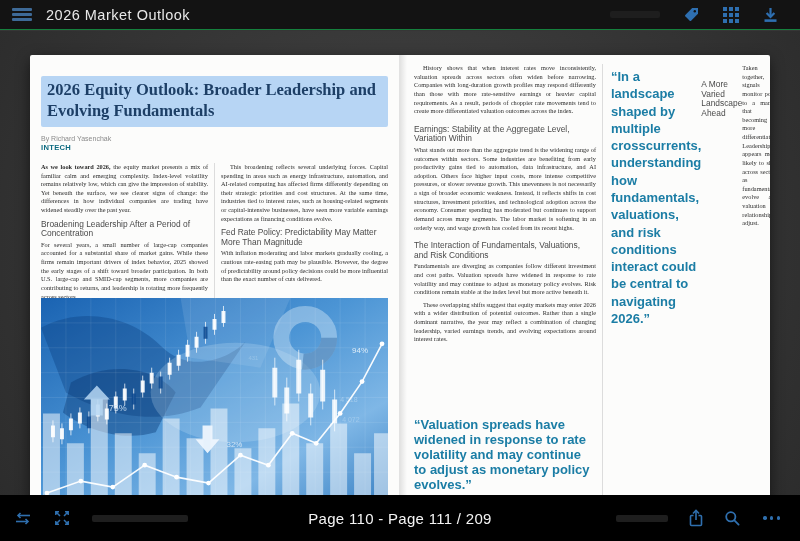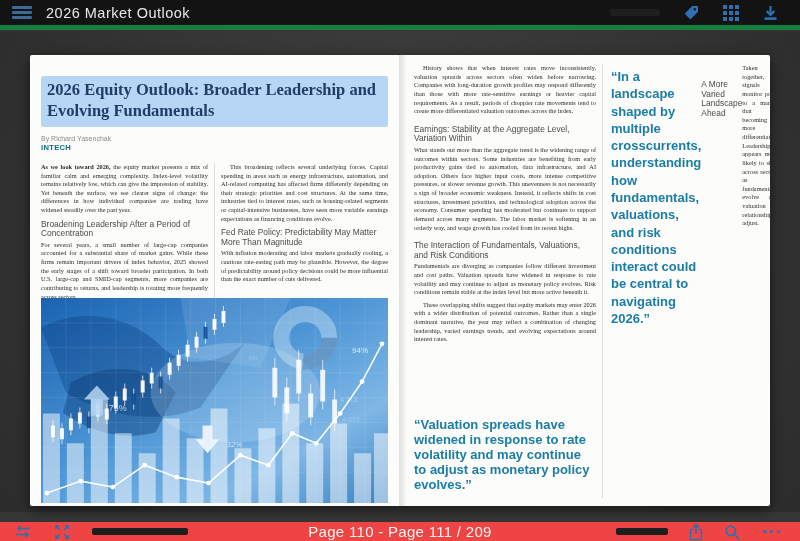--- a/index.html
+++ b/index.html
@@ -1,21 +1,21 @@
 <!DOCTYPE html>
 <html><head>
 <meta charset="utf-8">
 <style>
   * { margin:0; padding:0; box-sizing:border-box; }
   body { background:#1a1a1a; font-family:"Liberation Sans", sans-serif; }
   .screen { position:relative; width:800px; height:541px; overflow:hidden; background:#363636; }
 
   
   .topbar { position:absolute; top:0; left:0; right:0; height:30px; background:#131313;
-            border-bottom:5px solid #15803d; display:flex; align-items:center; padding:0 12px; z-index:10; }
+            border-bottom:1px solid #15803d; display:flex; align-items:center; padding:0 12px; z-index:10; }
   .hamburger { width:20px; height:13px; display:flex; flex-direction:column; justify-content:space-between; cursor:pointer; }
   .hamburger i { display:block; height:2.6px; background:#3e6a97; border-radius:1px; }
   .topbar-title { color:#e8e8e8; font-size:14.5px; font-weight:500; letter-spacing:.5px; margin-left:14px; }
   .topbar-right { margin-left:auto; display:flex; align-items:center; gap:24px; padding-right:10px; }
   .smudge { height:7px; border-radius:2px; background:#1e1e1e; }
 
   
   .viewer { position:absolute; top:31px; bottom:29px; left:0; right:0;
             background:radial-gradient(circle at 50% 45%, #444 0%, #373737 55%, #2c2c2c 100%); }
   .spread { position:absolute; left:30px; top:24px; display:flex; border-radius:8px;
@@ -63,21 +63,21 @@
   .disc-body { font-size:3.4px; line-height:1.55; color:#666; text-align:justify; margin-top:2.5px; }
   .logo-block { margin-top:auto; margin-bottom:4px; align-self:center; text-align:center; position:relative; }
   .logo-line { display:flex; align-items:baseline; justify-content:center; }
   .logo-leaves { position:relative; top:3px; margin-right:1px; }
   .logo-name { color:#85878b; font-size:13px; letter-spacing:1.6px; font-weight:400; }
   .logo-div  { color:#b4b6b9; font-size:13px; margin:0 4px; font-weight:300; }
   .logo-suffix { color:#85878b; font-size:11px; letter-spacing:.5px; }
   .logo-tagline { color:#a2a4a7; font-size:4.6px; letter-spacing:1px; margin-top:2.5px; }
 
   
-  .bottombar { position:absolute; left:0; right:0; bottom:0; height:19px; background:#ef4444;
+  .bottombar { position:absolute; left:0; right:0; bottom:0; height:46px; background:#000000;
                display:flex; align-items:center; padding:0 14px; z-index:10; }
   .bb-left { display:flex; align-items:center; gap:22px; }
   .page-info { position:absolute; left:50%; transform:translateX(-50%); color:#f4f4f4;
                font-size:15px; font-weight:500; letter-spacing:.3px; white-space:nowrap; }
   .bb-right { margin-left:auto; display:flex; align-items:center; gap:20px; padding-right:6px; }
   .dots { display:flex; align-items:center; cursor:pointer; }
   .dots i { width:3.4px; height:3.4px; border-radius:50%; background:#2f6fae; margin-left:3.2px; }
   .icon-btn { display:flex; align-items:center; cursor:pointer; }
 </style>
 </head>

